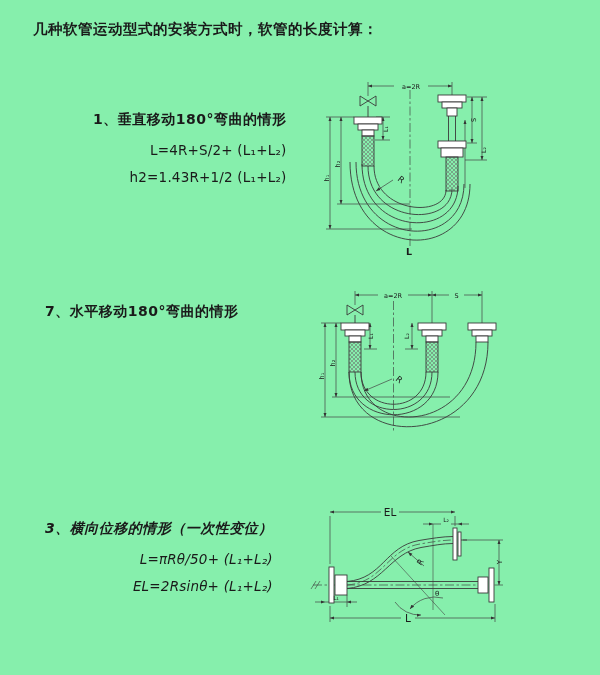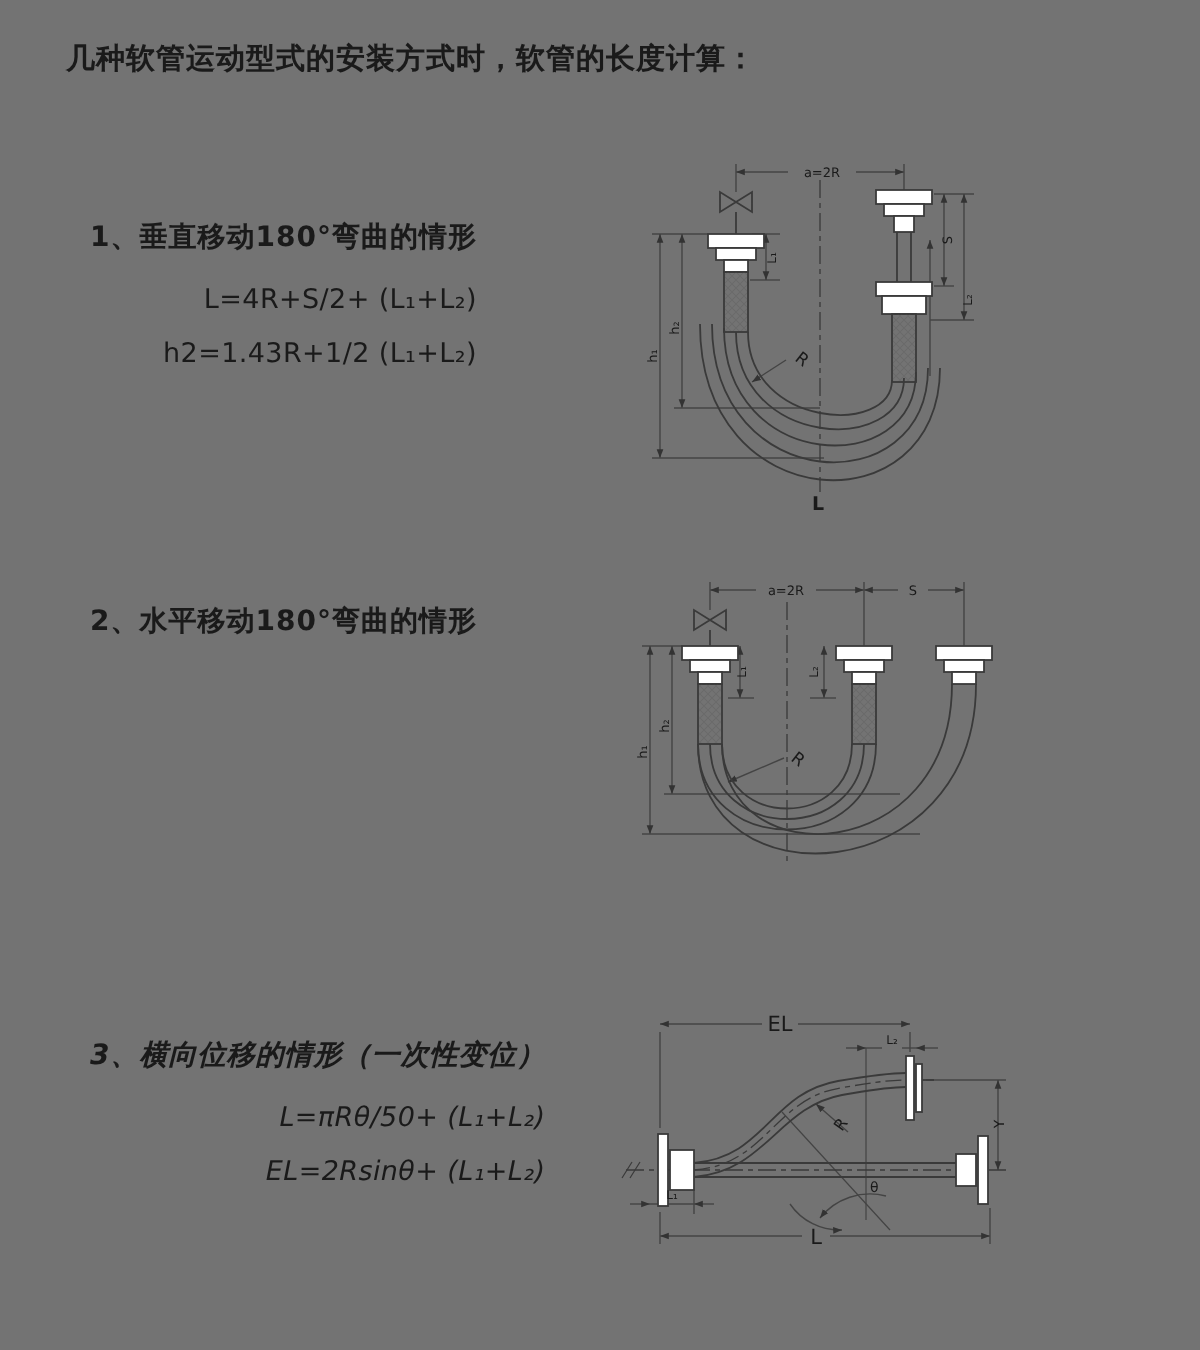--- a/index.html
+++ b/index.html
@@ -1,27 +1,27 @@
 <!DOCTYPE html>
 <html><head>
 <meta charset="utf-8">
 <style>
   html,body{margin:0;padding:0;}
   body{
     width:600px;height:675px;background:#ffffff;
     font-family:"DejaVu Sans","Liberation Sans",sans-serif;
     color:#1a1a1a;
   }
-  .page{position:relative;width:600px;height:675px;overflow:hidden;background:#737373;}
+  .page{position:relative;width:600px;height:675px;overflow:hidden;background:#86efac;}
   .doc-title{
     position:absolute;left:33px;top:20px;
     font-size:14.5px;font-weight:bold;letter-spacing:0.5px;white-space:nowrap;
   }
   .section{position:absolute;left:45px;white-space:nowrap;}
-  .sec1{top:110px;} .sec2{top:302px;} .sec3{top:519px;font-style:italic;}
+  .sec1{top:110px;margin-left:48px;} .sec2{top:302px;} .sec3{top:519px;font-style:italic;}
   .sec-heading{font-size:14px;font-weight:bold;letter-spacing:0.5px;height:18px;line-height:18px;}
   .formulas{margin-left:30px;margin-top:9px;text-align:right;}
   .formula{font-size:13.5px;height:27px;line-height:27px;letter-spacing:0.2px;}
   .dia{position:absolute;}
   .dia1{left:300px;top:68px;}
   .dia2{left:300px;top:281px;}
   .dia3{left:295px;top:498px;}
   svg text{font-family:"DejaVu Sans","Liberation Sans",sans-serif;}
 </style>
 </head>
@@ -33,21 +33,21 @@
 
   <div class="section sec1">
     <div class="sec-heading">1、垂直移动180°弯曲的情形</div>
     <div class="formulas">
       <div class="formula">L=4R+S/2+ (L₁+L₂)</div>
       <div class="formula">h2=1.43R+1/2 (L₁+L₂)</div>
     </div>
   </div>
 
   <div class="section sec2">
-    <div class="sec-heading">2、水平移动180°弯曲的情形</div>
+    <div class="sec-heading">7、水平移动180°弯曲的情形</div>
   </div>
 
   <div class="section sec3">
     <div class="sec-heading">3、横向位移的情形（一次性变位）</div>
     <div class="formulas">
       <div class="formula">L=πRθ/50+ (L₁+L₂)</div>
       <div class="formula">EL=2Rsinθ+ (L₁+L₂)</div>
     </div>
   </div>
 

